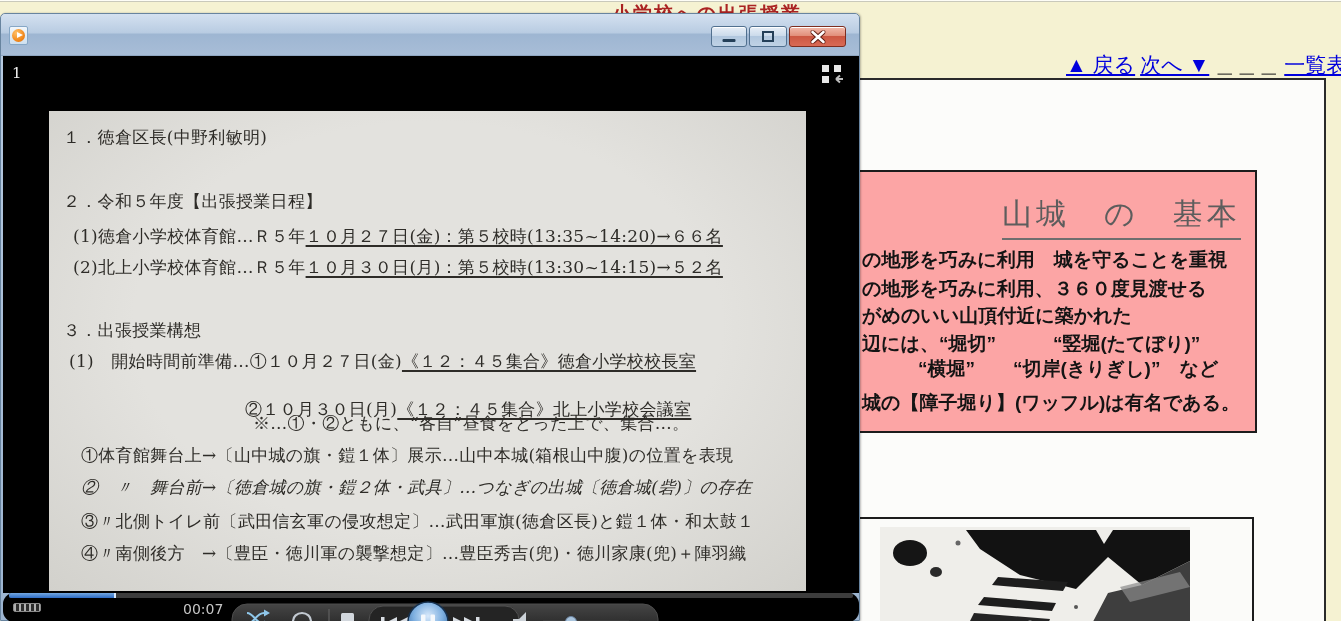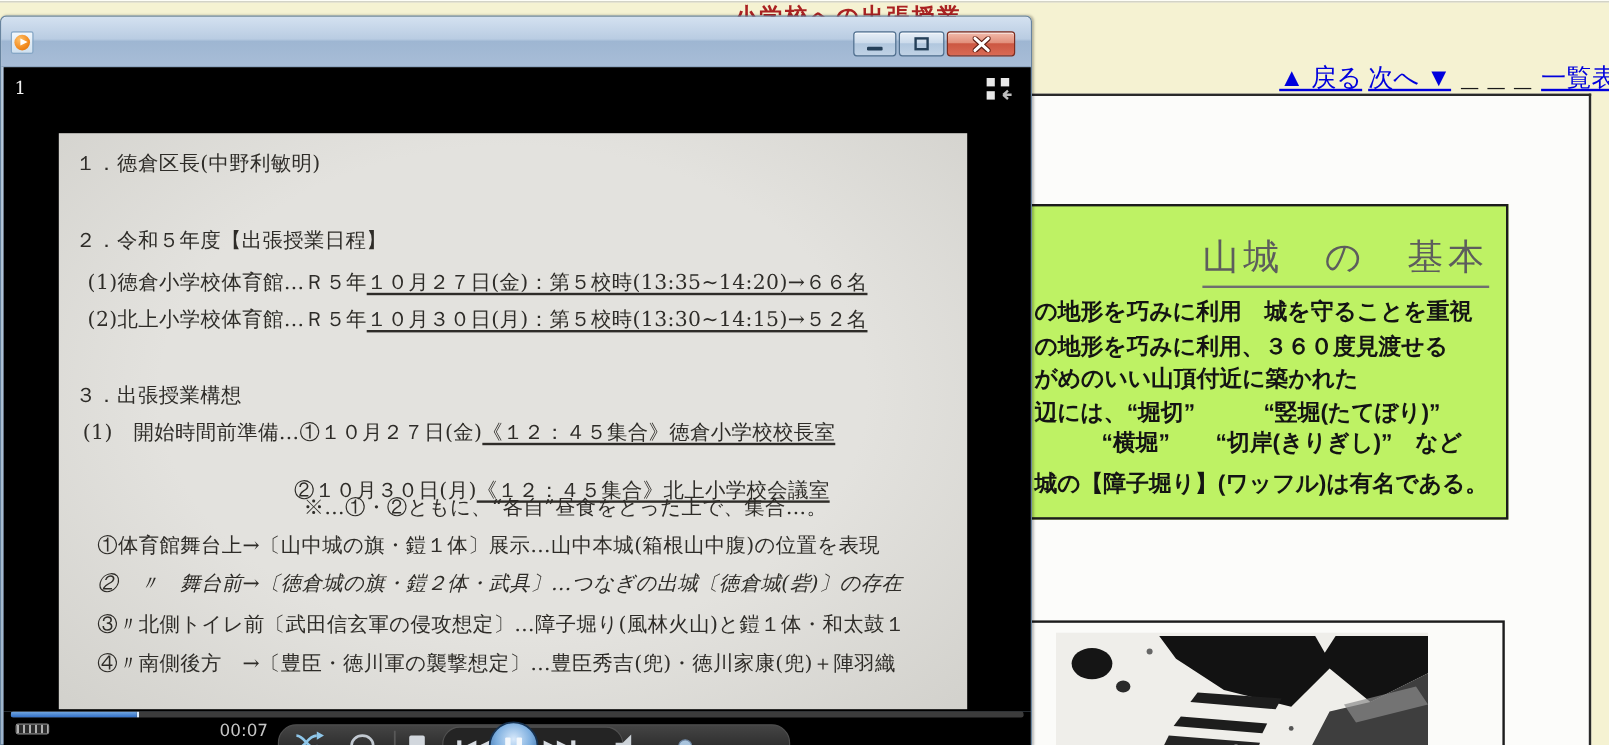--- a/index.html
+++ b/index.html
@@ -8,21 +8,21 @@
     position: relative; width: 1341px; height: 621px; overflow: hidden;
     background: #f5f2d2; font-family: "Liberation Sans", sans-serif;
   }
   
   .topwhite { position:absolute; left:0; top:0; width:100%; height:2px; background:#fdfdf6; border-bottom:1px solid #c9c9bb; }
   .red-frag { position:absolute; left:612px; top:1px; font-size:19px; font-weight:bold; color:#a22; letter-spacing:2px; white-space:nowrap; }
   .nav { position:absolute; left:1066px; top:51px; font-size:21px; white-space:nowrap; }
   .nav a { color:#0000dd; text-decoration:underline; cursor:pointer; margin-right:5px; }
   .navsep { color:#1a1a1a; letter-spacing:1px; margin-right:4px; }
   .scanpage { position:absolute; left:598px; top:78px; width:728px; height:545px; background:#fcfcfa; border:2px solid #2a2a2a; border-bottom:none; }
-  .textbox { position:absolute; left:700px; top:170px; width:557px; height:263px; border:2px solid #1c1c1c; background:#bef264; }
+  .textbox { position:absolute; left:700px; top:170px; width:557px; height:263px; border:2px solid #1c1c1c; background:#fca5a5; }
   .scan-title { position:absolute; left:300px; top:22px; font-size:30px; color:#5d5d5d; letter-spacing:4px; padding-bottom:3px; border-bottom:2px solid #6e6e6e; white-space:nowrap; }
   .sl { position:absolute; font-weight:bold; font-size:19px; color:#141414; white-space:nowrap; z-index:2; }
   .s0 { left:862px; top:247px; }
   .s1 { left:862px; top:276px; }
   .s2 { left:862px; top:303px; }
   .s3 { left:862px; top:331px; }
   .s4 { left:918px; top:356px; }
   .s5 { left:862px; top:390px; }
   .photobox { position:absolute; left:700px; top:517px; width:554px; height:120px; border:2px solid #1c1c1c; background:#fbfbf9; }
   .photo { position:absolute; left:178px; top:8px; }
@@ -55,21 +55,21 @@
   .doc { position:absolute; left:46px; top:55px; width:757px; height:480px;
          background:radial-gradient(ellipse at 50% 45%, #e3e2de 55%, #d2d1cc 100%); }
   .dl { position:absolute; white-space:nowrap; font:17px/1.25 "DejaVu Serif", serif; color:#2e2c28; letter-spacing:.3px; }
   .dl .u { text-decoration:underline; text-decoration-thickness:1.5px; text-underline-offset:3px; }
   .l0 { left:14px; top:16px; }   .l1 { left:14px; top:80px; }
   .l2 { left:24px; top:115px; }  .l3 { left:24px; top:146px; }
   .l4 { left:14px; top:209px; }  .l5 { left:20px; top:240px; }
   .l6 { left:196px; top:288px;text-align:right; } .l7 { left:204px; top:302px; }
   .l8 { left:32px; top:334px; }  .l9 { left:32px; top:366px;font-style:italic; }
   .l10 { left:32px; top:400px; } .l11 { left:32px; top:432px; }
-  .below-video { position:absolute; left:2px; top:579px; width:856px; height:29px; background:#000; }
+  .below-video { position:absolute; left:2px; top:579px; width:856px; height:29px; background:#000;border-radius:11px; }
   .seek { position:absolute; left:6px; top:0; width:844px; height:5px; background:#3c3c3c; border-radius:2px; cursor:pointer; }
   .seek-progress { width:107px; height:100%; background:linear-gradient(#74a8e0,#2d6bc4); border-right:2px solid #d9e9fb; border-radius:2px 0 0 2px; }
   .film-icon { position:absolute; left:10px; top:10px; width:28px; height:9px; border:1px solid #8a8a8a; border-radius:2px;
                background:repeating-linear-gradient(90deg,#b0b0b0 0 2px,#2c2c2c 2px 5px); cursor:pointer; }
   .time { position:absolute; left:180px; top:8px; color:#c6c6c6; font-size:14px; font-family:"DejaVu Sans",sans-serif; }
   .ctrl-svg { position:absolute; left:228px; top:4px; }
 </style>
 </head>
 <body>
 
@@ -146,21 +146,21 @@
         <div class="dl l0"><span>１．徳倉区長(中野利敏明)</span><span class="u"></span></div>
         <div class="dl l1"><span>２．令和５年度【出張授業日程】</span><span class="u"></span></div>
         <div class="dl l2"><span>(1)徳倉小学校体育館…Ｒ５年</span><span class="u">１０月２７日(金)：第５校時(13:35~14:20)→６６名</span></div>
         <div class="dl l3"><span>(2)北上小学校体育館…Ｒ５年</span><span class="u">１０月３０日(月)：第５校時(13:30~14:15)→５２名</span></div>
         <div class="dl l4"><span>３．出張授業構想</span><span class="u"></span></div>
         <div class="dl l5"><span>(1)　開始時間前準備…①１０月２７日(金)</span><span class="u">《１２：４５集合》徳倉小学校校長室</span></div>
         <div class="dl l6"><span>②１０月３０日(月)</span><span class="u">《１２：４５集合》北上小学校会議室</span></div>
         <div class="dl l7"><span>※…①・②ともに、“各自”昼食をとった上で、集合…。</span><span class="u"></span></div>
         <div class="dl l8"><span>①体育館舞台上→〔山中城の旗・鎧１体〕展示…山中本城(箱根山中腹)の位置を表現</span><span class="u"></span></div>
         <div class="dl l9"><span>②　〃　舞台前→〔徳倉城の旗・鎧２体・武具〕…つなぎの出城〔徳倉城(砦)〕の存在</span><span class="u"></span></div>
-        <div class="dl l10"><span>③〃北側トイレ前〔武田信玄軍の侵攻想定〕…障子堀り(風林火山)と鎧１体・和太鼓１</span><span class="u"></span></div>
+        <div class="dl l10"><span>③〃北側トイレ前〔武田信玄軍の侵攻想定〕…武田軍旗(徳倉区長)と鎧１体・和太鼓１</span><span class="u"></span></div>
         <div class="dl l11"><span>④〃南側後方　→〔豊臣・徳川軍の襲撃想定〕…豊臣秀吉(兜)・徳川家康(兜)＋陣羽織</span><span class="u"></span></div>
       </div>
     </div>
 
     <div class="below-video">
       <div class="seek">
         <div class="seek-progress"></div>
       </div>
       <div class="film-icon"></div>
       <div class="time">00:07</div>

